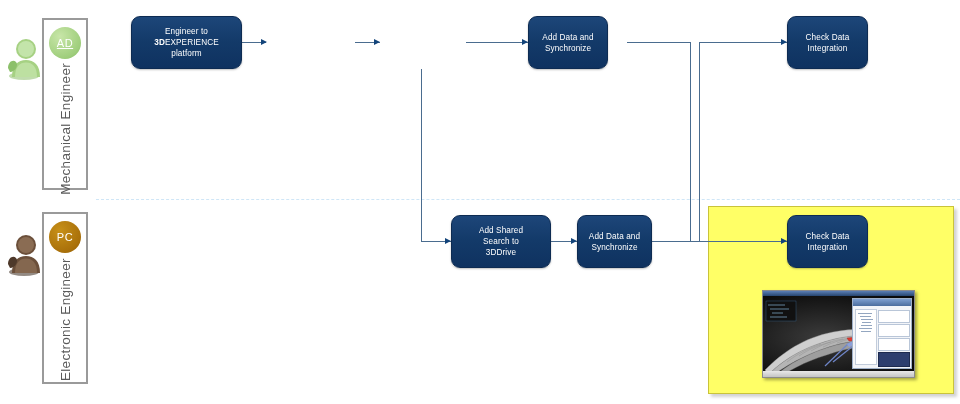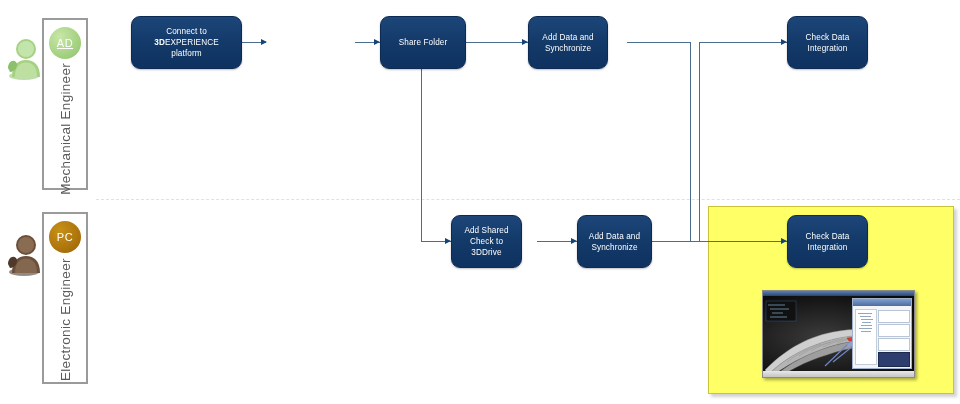--- a/index.html
+++ b/index.html
@@ -227,51 +227,46 @@
 
   <div class="conn v" style="left:421px; top:69px; height:172px;"></div>
   <div class="conn h" style="left:421px; top:241px; width:30px;"></div>
   <div class="arrow" style="left:445px; top:237.5px;"></div>
 
   <div class="conn h" style="left:537px; top:241px; width:40px;"></div>
   <div class="arrow" style="left:571px; top:237.5px;"></div>
 
   <div class="node" style="left:131px; top:16px; width:111px; height:53px;">
     <span>
-      <span class="txt">Connect to</span>
+      <span class="txt">Engineer to</span>
       <span class="txt"><b>3D</b><span>EXPERIENCE</span></span>
       <span class="txt">platform</span>
     </span>
   </div>
 
 
-  <div class="node" style="left:380px; top:16px; width:86px; height:53px;">
-    <span>
-      <span class="txt">Share Folder</span>
-    </span>
-  </div>
 
   <div class="node" style="left:528px; top:16px; width:80px; height:53px;">
     <span>
       <span class="txt">Add Data and</span>
       <span class="txt">Synchronize</span>
     </span>
   </div>
 
   <div class="node" style="left:787px; top:16px; width:81px; height:53px;">
     <span>
       <span class="txt">Check Data</span>
       <span class="txt">Integration</span>
     </span>
   </div>
 
-  <div class="node" style="left:451px; top:215px; width:71px; height:53px;">
+  <div class="node" style="left:451px; top:215px; width:100px; height:53px;">
     <span>
       <span class="txt">Add Shared</span>
-      <span class="txt">Check to</span>
+      <span class="txt">Search to</span>
       <span class="txt">3DDrive</span>
     </span>
   </div>
 
   <div class="node" style="left:577px; top:215px; width:75px; height:53px;">
     <span>
       <span class="txt">Add Data and</span>
       <span class="txt">Synchronize</span>
     </span>
   </div>

